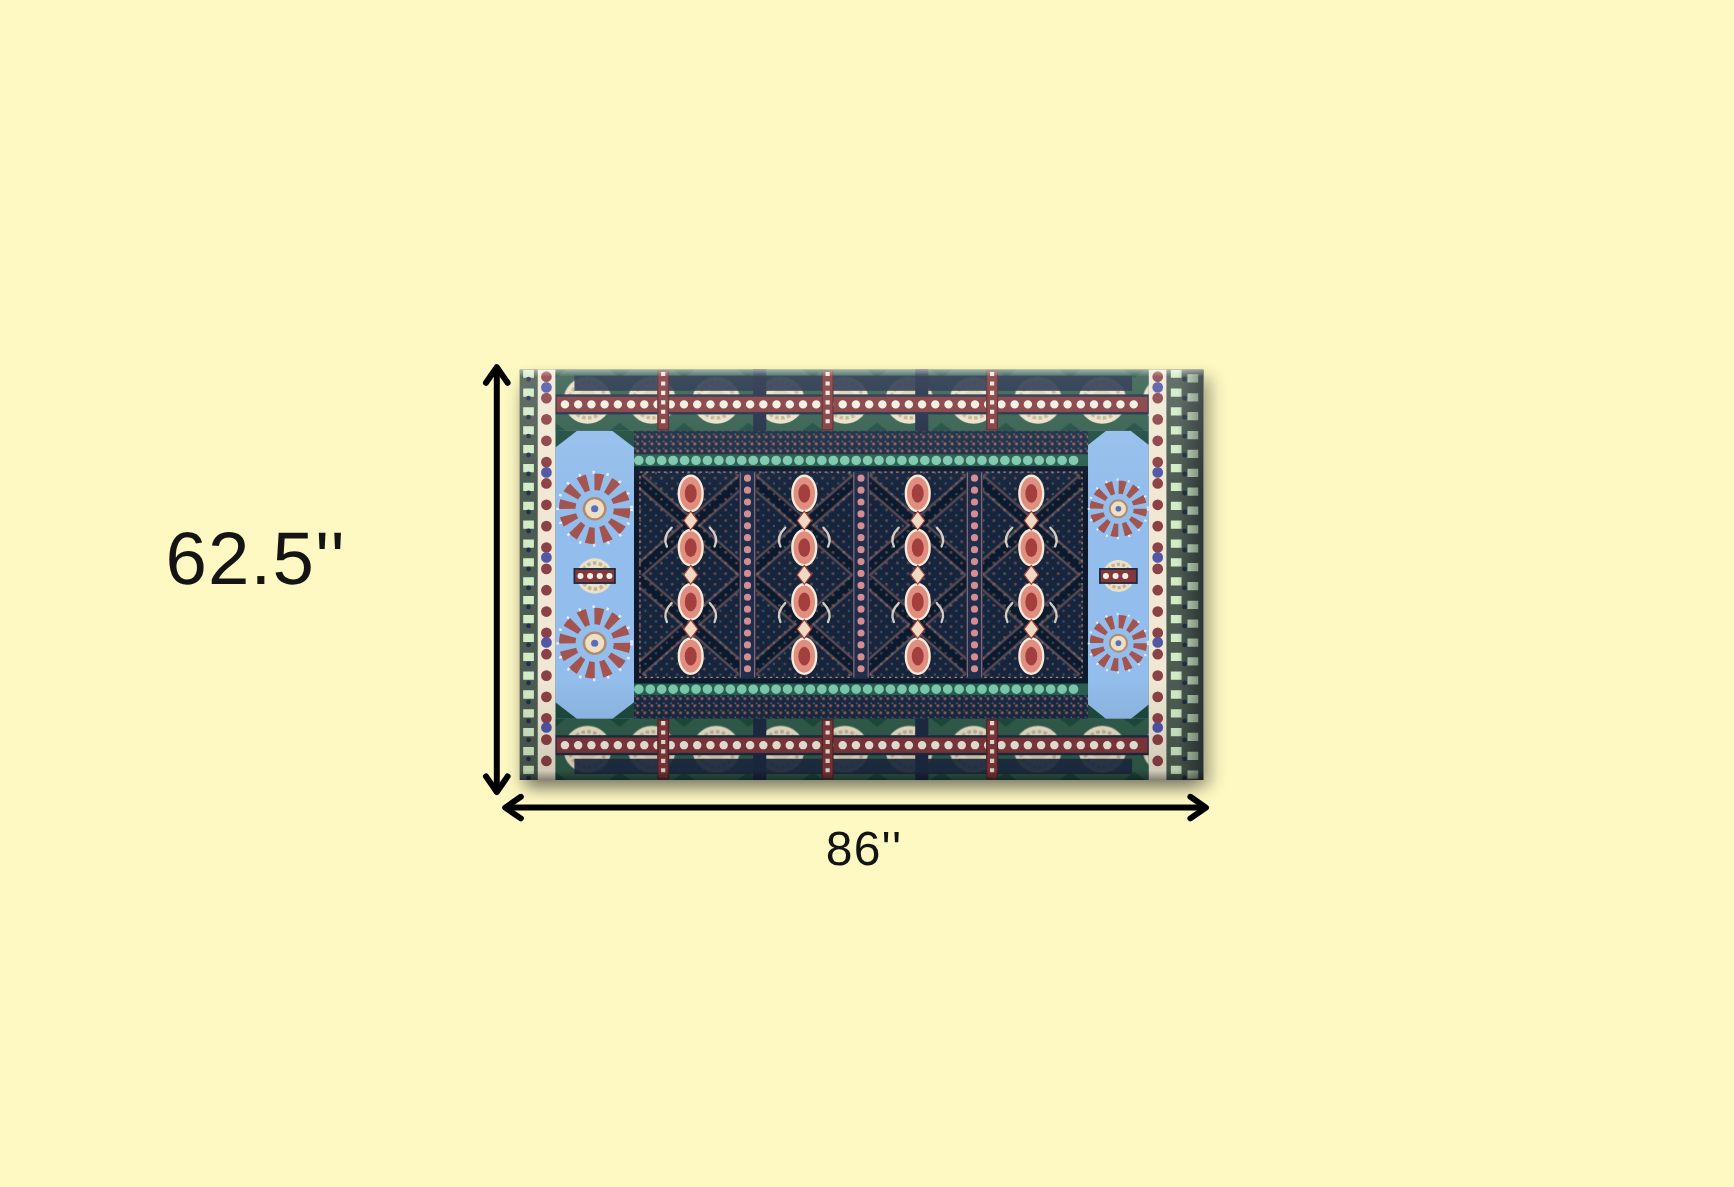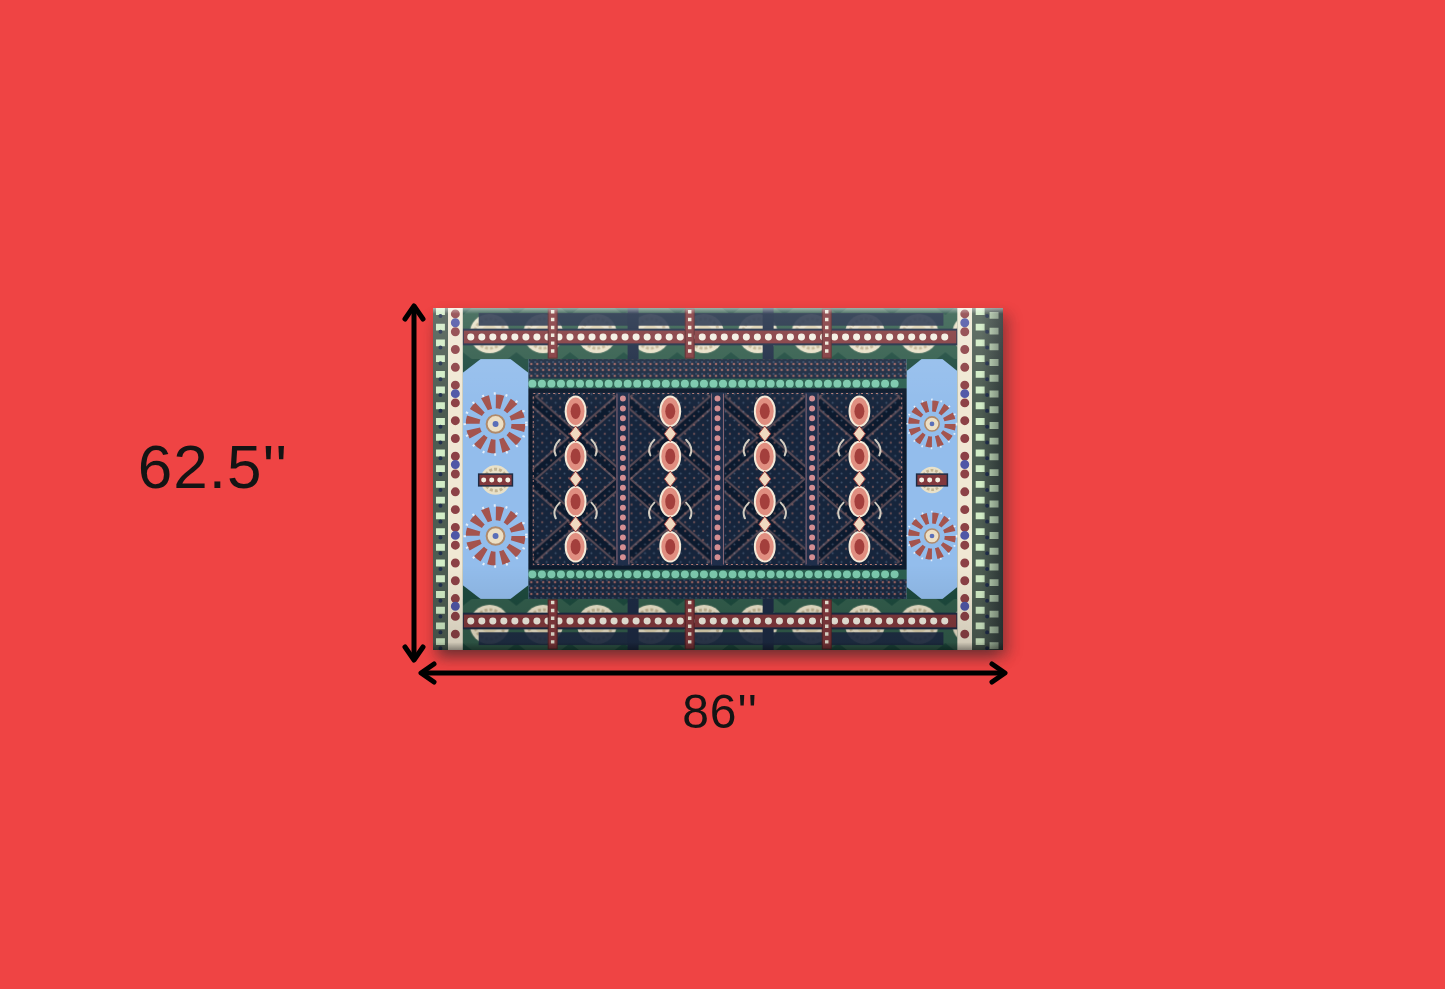--- a/index.html
+++ b/index.html
@@ -1,25 +1,25 @@
 <!DOCTYPE html>
 <html><head>
 <meta charset="utf-8">
 <style>
   html,body { margin:0; padding:0; background:#ffffff; }
-  .stage { position:relative; width:1445px; height:989px; background:#ef4444;
+  .stage { position:relative; width:1445px; height:989px; background:#fef9c3;
            font-family:"Liberation Sans", sans-serif; overflow:hidden; }
   .rug { position:absolute; left:433px; top:308px; width:570px; height:342px;
          box-shadow: 0 10px 14px -4px rgba(35,35,40,.5), 7px 6px 12px rgba(35,35,40,.28); }
   .rug svg { display:block; width:570px; height:342px; }
   .dim-arrow { position:absolute; }
   .dim-label { position:absolute; color:#141414; font-size:62px; line-height:1;
                text-align:center; letter-spacing:1px; white-space:nowrap; }
   .dim-label.h { left:123px; top:436px; width:180px; }
-  .dim-label.w { left:640px; top:688px; width:160px; font-size:48px; }
+  .dim-label.w { left:640px; top:688px; width:160px; font-size:40px; }
   
   .medO { fill:#e08e80; stroke:#f5ead8; stroke-width:2; }
   .medI { fill:#a33f3c; }
   .dia  { fill:#f0d9c0; stroke:#a33f3c; stroke-width:1; }
   .curl { fill:none; stroke:#f2ead8; stroke-width:2; stroke-linecap:round; opacity:.85; }
   .ctri { fill:#1d4a3e; }
 </style>
 </head>
 <body>
 

